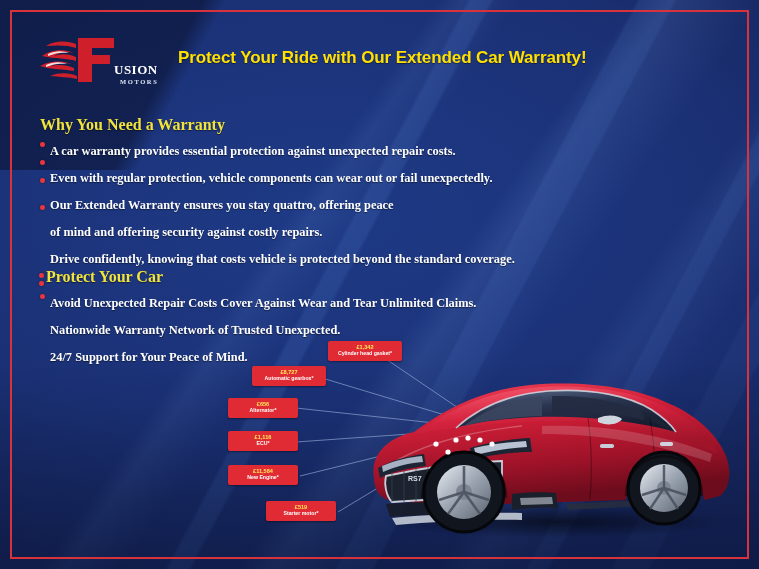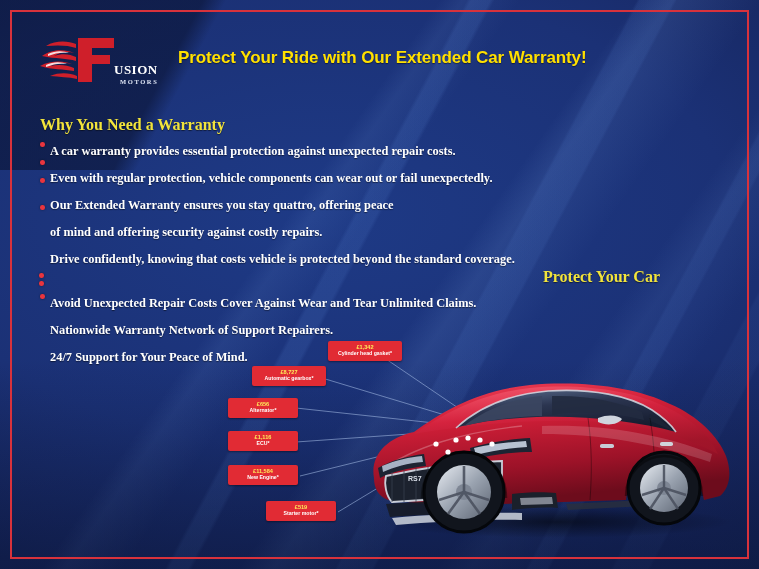--- a/index.html
+++ b/index.html
@@ -157,30 +157,30 @@
 
       <div class="line">A car warranty provides essential protection against unexpected repair costs.</div>
       <div class="line">Even with regular protection, vehicle components can wear out or fail unexpectedly.</div>
       <div class="line">Our Extended Warranty ensures you stay quattro, offering peace</div>
       <div class="line">of mind and offering security against costly repairs.</div>
       <div class="line">Drive confidently, knowing that costs vehicle is protected beyond the standard coverage.</div>
     </div>
   </div>
 
   <div class="section" style="top:268px;">
-    <div style="position:relative;text-align:right;">
+    <div style="position:relative;">
       <div class="dot" style="left:-1px; top:5px;"></div>
       <div class="dot" style="left:-1px; top:13px;"></div>
       <div class="sec-heading" style="padding-left:6px;">Protect Your Car</div>
     </div>
 
     <div style="position:relative;">
       <div class="dot" style="left:0px; top:0px;"></div>
       <div class="line">Avoid Unexpected Repair Costs Cover Against Wear and Tear Unlimited Claims.</div>
-      <div class="line">Nationwide Warranty Network of Support Repairers.</div>
+      <div class="line">Nationwide Warranty Network of Trusted Unexpected.</div>
       <div class="line">24/7 Support for Your Peace of Mind.</div>
     </div>
   </div>
 
   <svg class="leaders" viewBox="0 0 759 230">
     <g stroke="#9fb6e0" stroke-width="0.7" fill="none" opacity="0.85">
       <line x1="380" y1="25" x2="470" y2="86"></line>
       <line x1="322" y1="48" x2="468" y2="92"></line>
       <line x1="296" y1="78" x2="462" y2="96"></line>
       <line x1="296" y1="112" x2="466" y2="100"></line>

